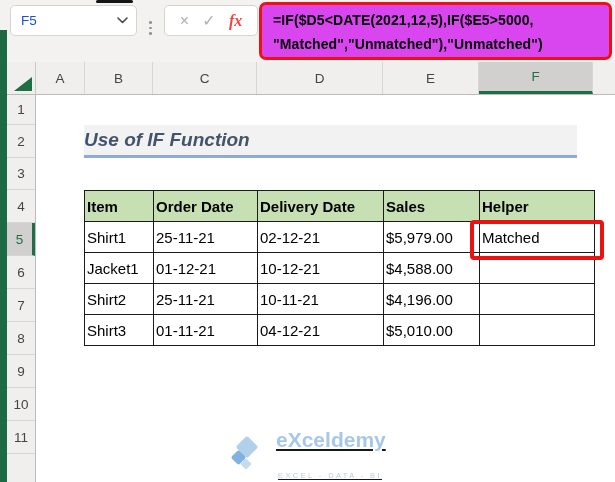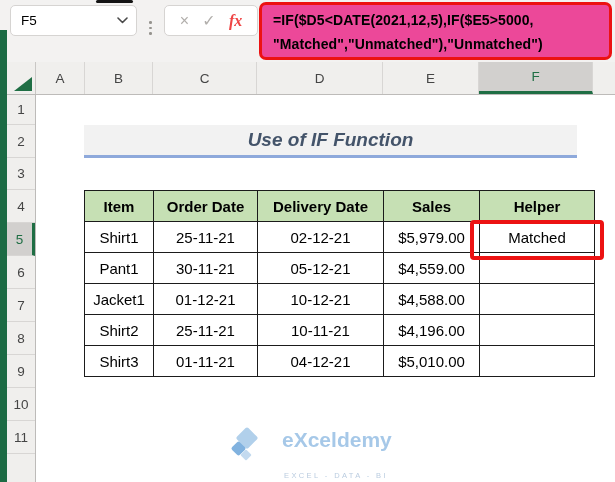--- a/index.html
+++ b/index.html
@@ -5,30 +5,30 @@
   * { margin:0; padding:0; box-sizing:border-box; }
   body { font-family:"Liberation Sans", sans-serif; }
   .screen{ position:relative; width:615px; height:482px; background:#ffffff; overflow:hidden; }
 
   
   .topbar{ position:absolute; left:0; top:0; width:615px; height:62px; background:#f3f2f1; }
   .top-tick{ position:absolute; left:96px; top:0; width:37px; height:3px; background:#141414; border-radius:2px; }
   .name-box{ position:absolute; left:10px; top:5px; width:127px; height:31px; background:#fff;
              border:1px solid #d6d4d2; border-radius:5px; display:flex; align-items:center;
              padding:0 8px 0 10px; justify-content:space-between; }
-  .name-box .val{ font-size:13.5px; color:#000000; }
+  .name-box .val{ font-size:13.5px; color:#1d4ed8; }
   .dots-sep{ position:absolute; left:149px; top:21px; display:flex; flex-direction:column; gap:3px; }
   .dots-sep i{ width:2.5px; height:2.5px; border-radius:50%; background:#96948f; }
   .fx-group{ position:absolute; left:164px; top:5px; width:94px; height:31px; background:#fff;
              border:1px solid #d6d4d2; border-radius:5px; display:flex; align-items:center;
              justify-content:space-around; padding:0 8px; }
   .ic-cancel,.ic-enter{ color:#b1aeab; font-size:16px; line-height:1; }
   .ic-fx{ font-family:"Liberation Serif", serif; font-style:italic; font-weight:bold;
           color:#ef4444; font-size:16px; line-height:1; }
-  .formula-box{ position:absolute; left:259px; top:2px; width:353px; height:58px; background:#ec4899;
+  .formula-box{ position:absolute; left:259px; top:2px; width:353px; height:58px; background:#d946ef;
                 border:3.5px solid #ec1212; border-radius:7px; padding:3px 0 0 11px; }
   .formula-box div{ font-size:14px; font-weight:600; color:#000; line-height:24px; white-space:nowrap; letter-spacing:0.1px; }
 
   
   .green-strip{ position:absolute; left:0; top:30px; width:7px; height:452px; background:#1c6b44; }
 
   
   .col-headers{ position:absolute; left:7px; top:62px; width:608px; height:33px; background:#f0efed;
                 border-bottom:1px solid #bdbbb9; display:flex; }
   .corner{ width:29px; height:100%; position:relative; border-right:1px solid #c9c7c5; }
@@ -45,36 +45,36 @@
   .row-headers{ position:absolute; left:7px; top:95px; width:29px; height:387px; background:#f0efed;
                 border-right:1px solid #bdbbb9; display:flex; flex-direction:column; }
   .rowh{ width:100%; height:33px; display:flex; align-items:center; justify-content:center;
          font-size:13.5px; color:#454545; border-bottom:1px solid #d8d6d4; flex:none; }
   .rowh.h30{ height:30px; } .rowh.h32{ height:32px; }
   .rowh.selected{ background:#d2d0ce; color:#1f6e44; border-right:3px solid #1f6e44; }
   .rowh.filler{ flex:1; border-bottom:none; }
 
   
   .title-band{ position:absolute; left:84px; top:125px; width:493px; height:33px; background:#f2f2f2;
-               border-bottom:3px solid #8ea9db; display:flex; align-items:center; justify-content:center; }
+               border-bottom:3px solid #8ea9db; display:flex; align-items:center; justify-content:flex-start; }
   .title-band span{ font-size:19px; font-weight:bold; font-style:italic; color:#44546a; }
 
   table.data{ position:absolute; left:84px; top:190px; border-collapse:collapse; table-layout:fixed; z-index:2; }
   table.data col.c1{ width:69px; } table.data col.c2{ width:104px; } table.data col.c3{ width:126px; }
   table.data col.c4{ width:96px; } table.data col.c5{ width:115px; }
-  table.data th, table.data td{ border:1.5px solid #1b1b1b; text-align:center; vertical-align:middle;
+  table.data th, table.data td{ border:1.5px solid #1b1b1b; text-align:left; vertical-align:middle;
                                 height:31px; font-size:15px; color:#000; background:#fff; padding:0 2px; }
   table.data th{ background:#c6e0b4; font-weight:bold; }
 
   .red-cell-box{ position:absolute; left:470px; top:220px; width:134px; height:40px;
                  border:4px solid #ec1212; border-radius:4px; z-index:6; }
 
   
-  .watermark{ position:absolute; left:232px; top:428px; display:flex; align-items:flex-start; gap:20px;
-              z-index:4; opacity:0.9; }
+  .watermark{ position:absolute; left:232px; top:428px; display:flex; align-items:center; gap:14px;
+              z-index:4; opacity:0.9;text-decoration:underline; }
   .wm-logo{ position:relative; width:30px; height:34px; }
   .wm-logo .d1{ position:absolute; left:7px; top:2px; width:16px; height:16px; background:#a9cbe9;
                 transform:rotate(45deg); border-radius:2px; }
   .wm-logo .d2{ position:absolute; left:1px; top:15px; width:11px; height:11px; background:#5b9bd5;
                 transform:rotate(45deg); border-radius:2px; opacity:0.85; }
   .wm-logo .d3{ position:absolute; left:10px; top:23px; width:8px; height:8px; background:#bdd7ee;
                 transform:rotate(45deg); border-radius:1px; }
   .wm-text{ display:flex; flex-direction:column; }
   .wm-brand{ font-size:21px; font-weight:bold; color:#9dc3e6; line-height:24px; }
   .wm-tag{ font-size:7.5px; color:#b3c7dd; letter-spacing:2.4px; margin-top:19px; padding-left:2px; }
@@ -163,27 +163,20 @@
       <th>Helper</th>
     </tr>
     <tr>
       <td>Shirt1</td>
       <td>25-11-21</td>
       <td>02-12-21</td>
       <td>$5,979.00</td>
       <td>Matched</td>
     </tr>
     <tr>
-      <td>Pant1</td>
-      <td>30-11-21</td>
-      <td>05-12-21</td>
-      <td>$4,559.00</td>
-      <td></td>
-    </tr>
-    <tr>
       <td>Jacket1</td>
       <td>01-12-21</td>
       <td>10-12-21</td>
       <td>$4,588.00</td>
       <td></td>
     </tr>
     <tr>
       <td>Shirt2</td>
       <td>25-11-21</td>
       <td>10-11-21</td>

